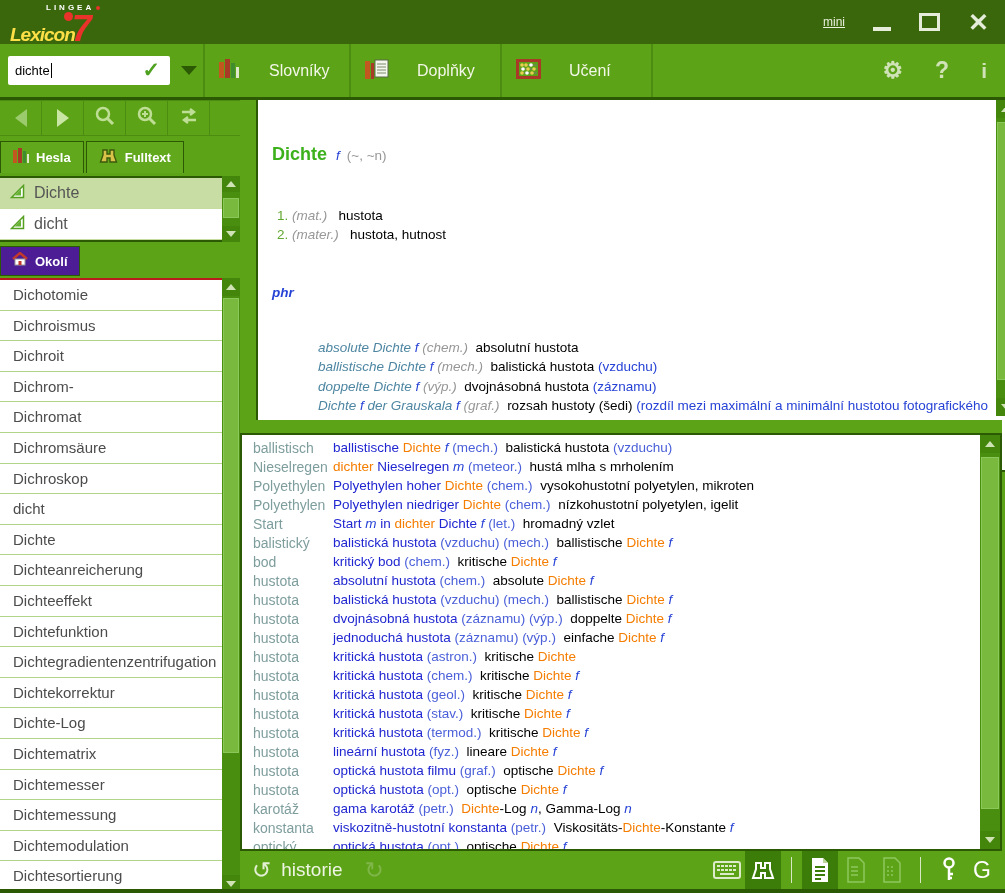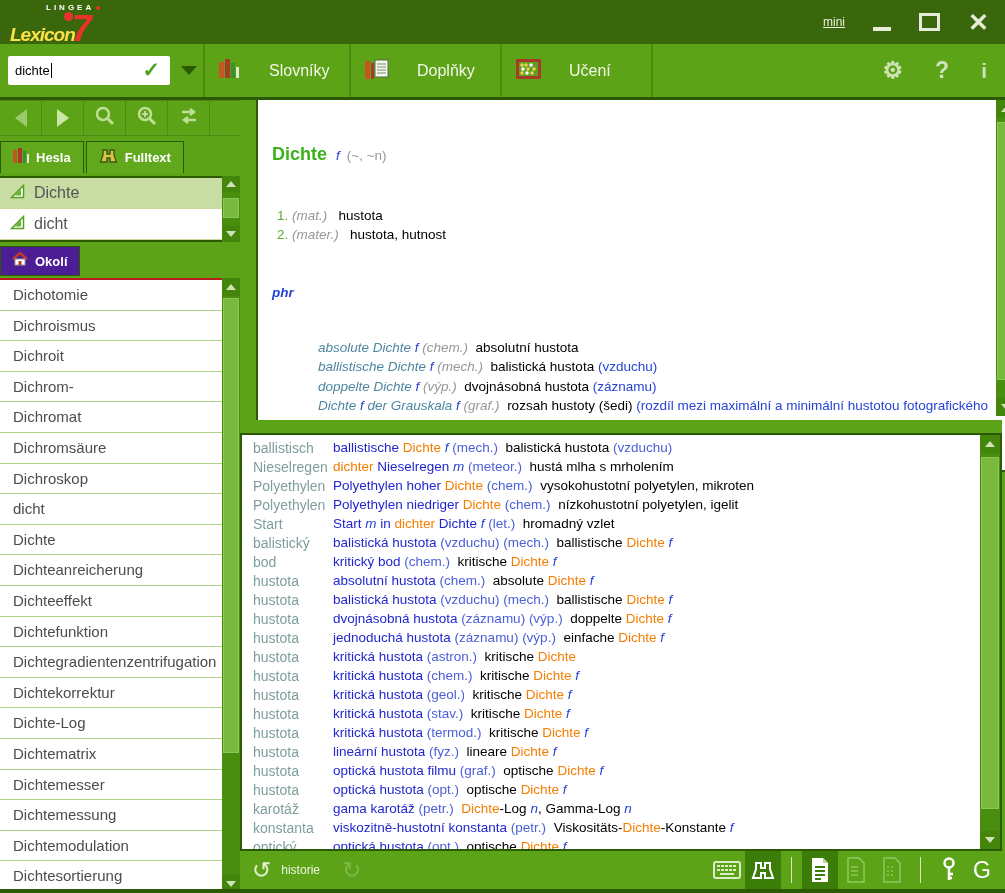--- a/index.html
+++ b/index.html
@@ -77,21 +77,21 @@
   .res-row{height:19px;display:flex;align-items:center;white-space:pre;overflow:hidden;}
   .res-kw{width:80px;flex:none;padding-left:11px;font-size:14px;color:#7e9d9d;overflow:hidden;box-sizing:content-box;}
   .res-body{font-size:13.5px;}
   .seg-src{color:#2026d0;}
   .seg-hl{color:#f57d00;}
   .seg-lbl{color:#4a5fd9;}
   .seg-tgt{color:#000;}
   
   .bottombar{position:absolute;left:0;top:751px;width:765px;height:38px;background:#5da317;display:flex;align-items:center;}
   .hist-icon{font-size:23px;color:#e2efd2;margin-left:12px;line-height:1;}
-  .hist-label{color:#eef5e4;font-size:12px;margin:0 10px;}
+  .hist-label{color:#eef5e4;font-size:19px;margin:0 10px;}
   .hist-icon.dim{color:#7fb64a;}
   .bb-right{margin-left:auto;display:flex;align-items:center;height:38px;}
   .bb-tile{width:36px;height:38px;display:flex;align-items:center;justify-content:center;}
   .bb-tile.active{background:#3c7d0a;}
   .bb-sep{width:1px;height:26px;background:#d8e8c4;margin:0 10px;}
   .bb-g{color:#fff;font-size:23px;margin:0 14px 0 6px;}
   
   .edge-right{position:absolute;right:0;top:44px;width:3px;height:849px;background:#2c5a04;z-index:40;}
   .edge-bottom{position:absolute;left:0;top:889px;width:1005px;height:4px;background:#2c5a04;z-index:40;}
 </style>

